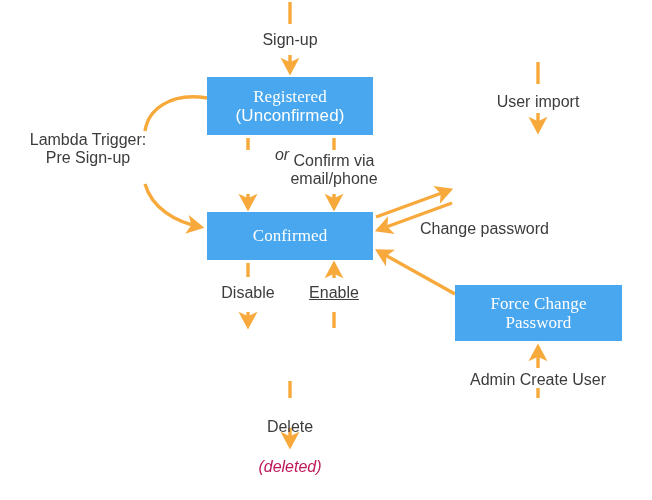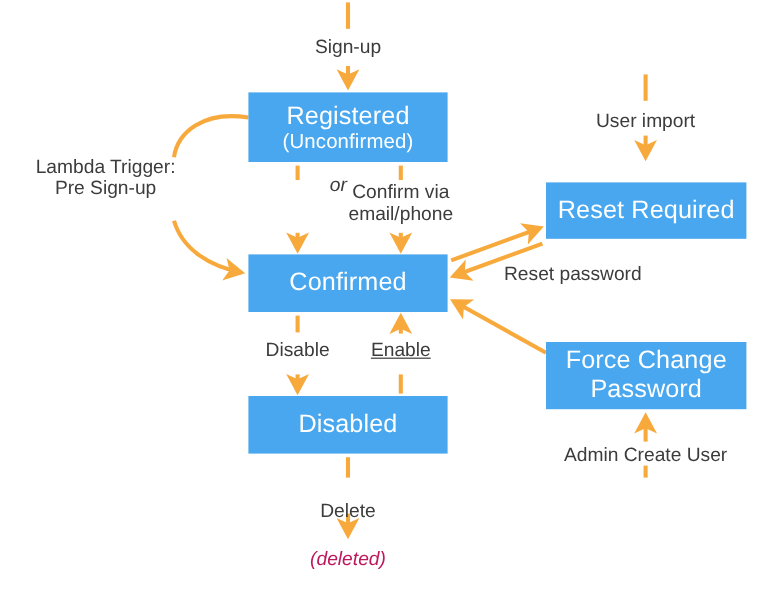--- a/index.html
+++ b/index.html
@@ -33,22 +33,23 @@
     color: #ffffff;
     display: flex;
     flex-direction: column;
     align-items: center;
     justify-content: center;
     text-align: center;
     line-height: 1.12;
     letter-spacing: 0.1px;
   }
   .state-title {
-    font-size: 21px;
+    font-size: 17px;
     font-weight: 400;
+    font-family: Liberation Serif, serif;
   }
   .state-sub {
     font-size: 17px;
     font-weight: 400;
   }
   .edge-label {
     position: absolute;
     color: #3C3C3C;
     font-size: 16px;
     line-height: 1.15;
@@ -117,47 +118,41 @@
 
   <div class="state-box" style="left:207px; top:77px; width:166px; height:58px;">
     <span class="state-title">Registered</span>
     <span class="state-sub">(Unconfirmed)</span>
   </div>
 
   <div class="state-box" style="left:207px; top:212px; width:166px; height:48px;">
     <span class="state-title">Confirmed</span>
   </div>
 
-  <div class="state-box" style="left:207px; top:330px; width:166px; height:48px;">
-    <span class="state-title">Disabled</span>
-  </div>
 
-  <div class="state-box" style="left:455px; top:152px; width:167px; height:47px;">
-    <span class="state-title">Reset Required</span>
-  </div>
 
   <div class="state-box" style="left:455px; top:285px; width:167px; height:56px;">
     <span class="state-title">Force Change</span>
     <span class="state-title">Password</span>
   </div>
 
   <div class="edge-label" style="left:230px; top:31px; width:120px;">Sign-up</div>
 
   <div class="edge-label" style="left:13px; top:131px; width:150px;">Lambda Trigger:
 Pre Sign-up</div>
 
 
   <div class="edge-label italic" style="left:258px; top:146px; width:48px;">or</div>
 
   <div class="edge-label" style="left:274px; top:152px; width:120px;">Confirm via
 email/phone</div>
 
   <div class="edge-label" style="left:468px; top:93px; width:140px;">User import</div>
 
-  <div class="edge-label" style="left:420px; top:220px; width:160px; text-align:left;">Reset password</div>
+  <div class="edge-label" style="left:420px; top:220px; width:160px; text-align:left;">Change password</div>
 
   <div class="edge-label" style="left:198px; top:284px; width:100px;">Disable</div>
 
   <div class="edge-label" style="left:287px; top:284px; width:94px;text-decoration:underline;">Enable</div>
 
   <div class="edge-label" style="left:448px; top:371px; width:180px;">Admin Create User</div>
 
   <div class="edge-label" style="left:230px; top:403px; width:120px;margin-top:15px;">Delete</div>
 
   <div class="terminal-label" style="left:230px; top:458px; width:120px;">(deleted)</div>

